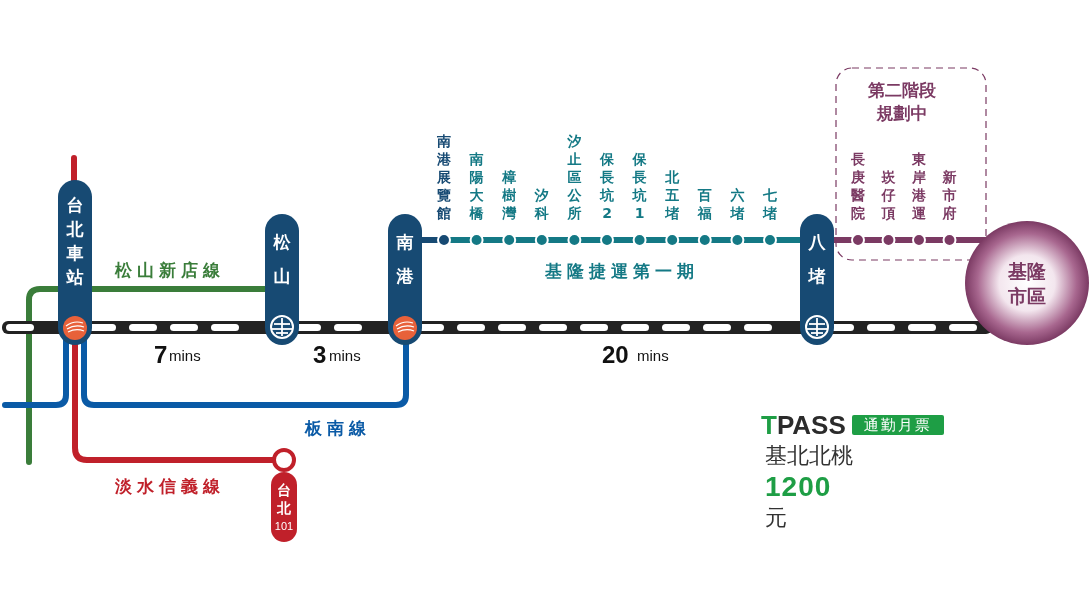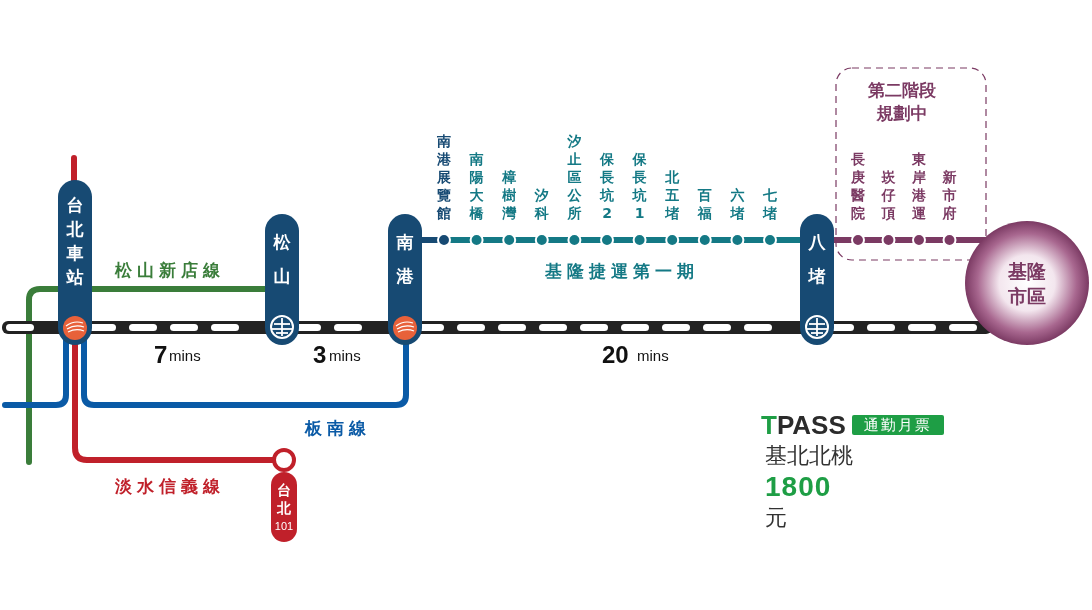--- a/index.html
+++ b/index.html
@@ -254,16 +254,16 @@
   </g>
 </svg>
 
 <div class="tpass-box">
   <div class="tpass-row">
     <span class="tpass-logo"><span class="t">T</span><span>PASS</span></span>
     <span class="tpass-badge">通勤月票</span>
   </div>
   <div class="tpass-price">
     <span class="tpass-region">基北北桃</span>
-    <span class="tpass-amount">1800</span>
+    <span class="tpass-amount">1200</span>
     <span class="tpass-unit">元</span>
   </div>
 </div>
 
 </body></html>

